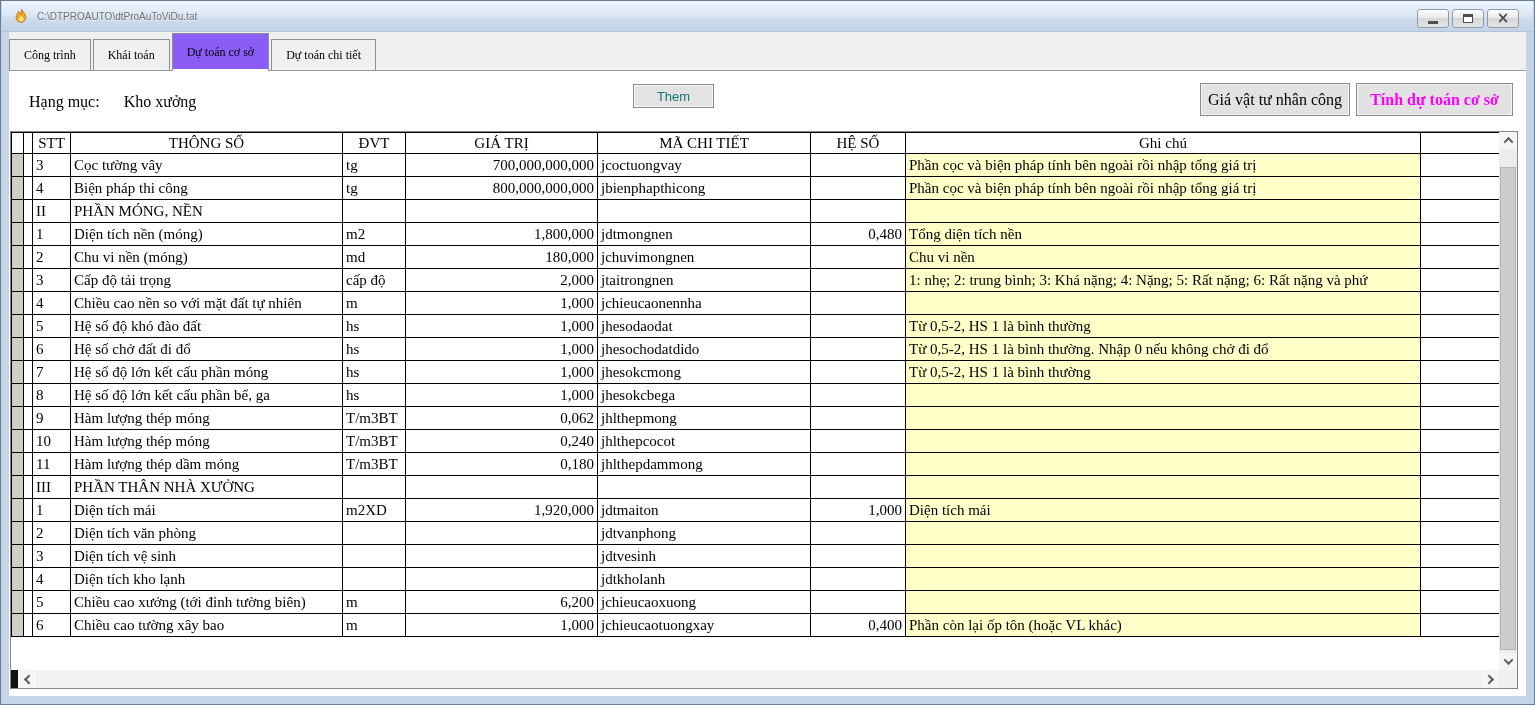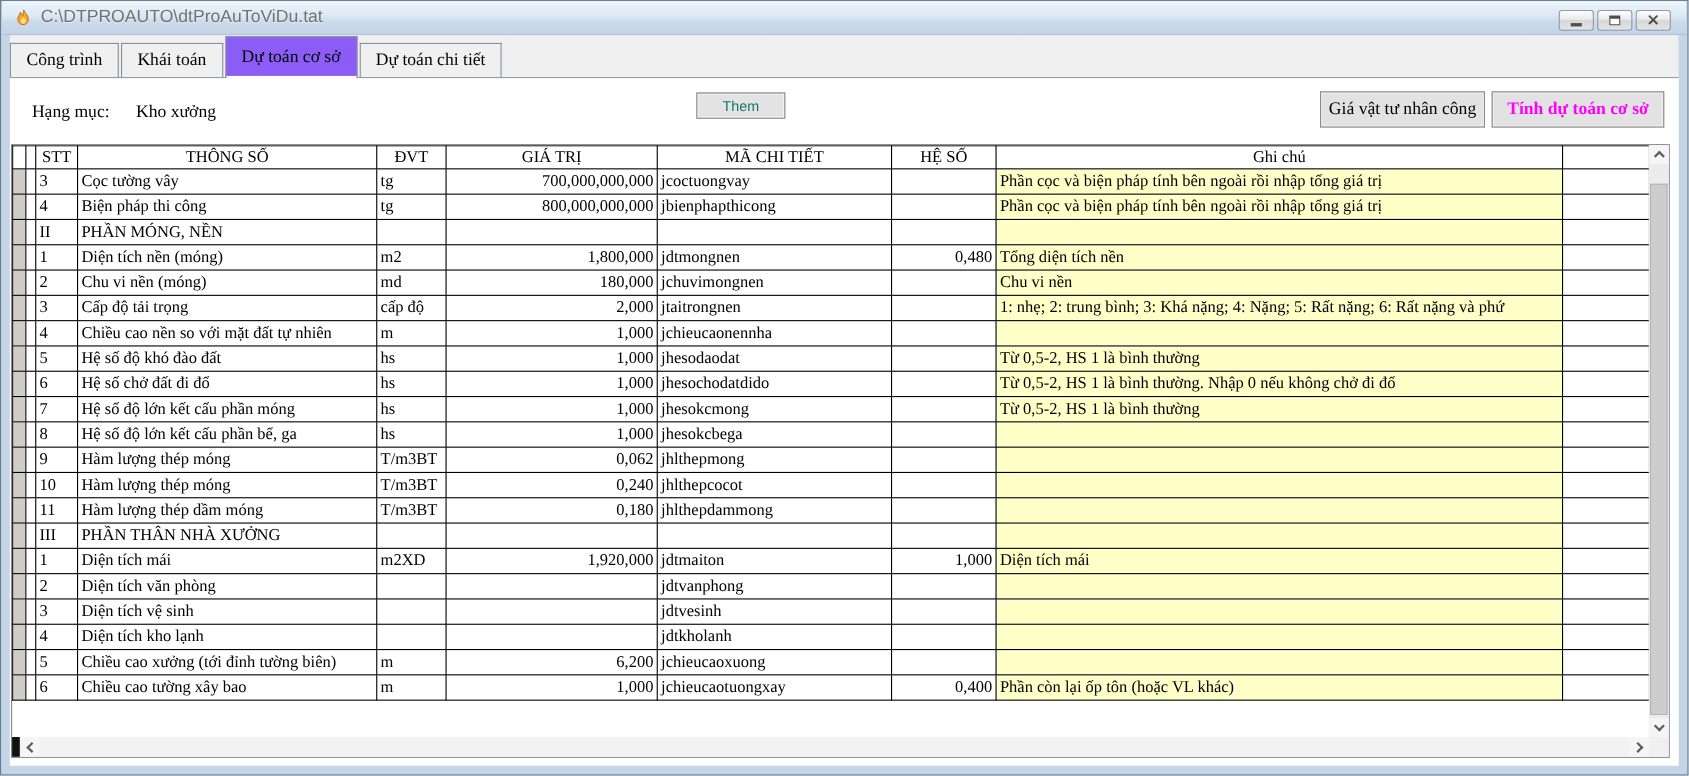--- a/index.html
+++ b/index.html
@@ -13,41 +13,41 @@
   
   .titlebar {
     position:absolute; left:1px; top:0; right:1px; height:31px;
     background:linear-gradient(#eef5fc, #dce8f5 45%, #cddbec 60%, #c3d3e7);
     border-bottom:1px solid #b3c4d8;
     display:flex; align-items:center;
   }
   .app-icon { margin-left:11px; width:17px; height:17px; flex:0 0 auto; }
   .win-title {
     margin-left:7px; font-family:"Liberation Sans","DejaVu Sans",sans-serif;
-    font-size:16px; color:#707070; text-shadow:0 1px 0 rgba(255,255,255,.6);
+    font-size:10px; color:#707070; text-shadow:0 1px 0 rgba(255,255,255,.6);
     white-space:nowrap;
   }
   .win-controls { position:absolute; right:14px; top:8px; display:flex; gap:3px; }
   .win-btn {
     width:32px; height:19px; border:1px solid #8d9bab; border-radius:3px;
     background:linear-gradient(#fdfdfd,#eaeaea 45%,#d7d7d7 50%,#e3e3e3);
     display:flex; align-items:center; justify-content:center; cursor:default;
   }
   .glyph-min { width:10px; height:3px; background:#4e4e4e; margin-top:8px; }
   .glyph-max { width:10px; height:9px; border:1px solid #4e4e4e; border-top-width:3px; background:#fff; }
   .glyph-close { font-family:"DejaVu Sans",sans-serif; font-size:15px; font-weight:bold; color:#4e4e4e; line-height:1; }
   
   .appbody { position:absolute; left:8px; top:31px; right:8px; bottom:8px; background:#f0f0f0; }
   
   .tabstrip { position:absolute; left:0; top:4px; right:0; height:34px; display:flex; align-items:flex-end; padding-left:0; }
   .tab {
     height:31px; padding:0 14px; margin-right:2px;
     border:1px solid #8a8e99; border-bottom:none;
     background:#f0f0f0; display:flex; align-items:center;
-    font-size:16px; color:#000; white-space:nowrap; cursor:default;
+    font-size:12px; color:#000; white-space:nowrap; cursor:default;
     position:relative;
   }
   .tab.active { height:37px; background:#8b5cf6; z-index:3; border-color:#8a8e99; }
   .pane { position:absolute; left:0; top:38px; right:0; bottom:0; background:#fff; border-top:1px solid #959ba3; z-index:1; }
   .tab.active::after { content:""; position:absolute; left:0; right:0; bottom:-1px; height:2px; background:#fff; }
   
   .hangmuc { position:absolute; left:20px; top:22px; font-size:16px; color:#000; }
   .hangmuc .val { margin-left:24px; }
   .btn-them {
     position:absolute; left:624px; top:13px; width:81px; height:24px;

